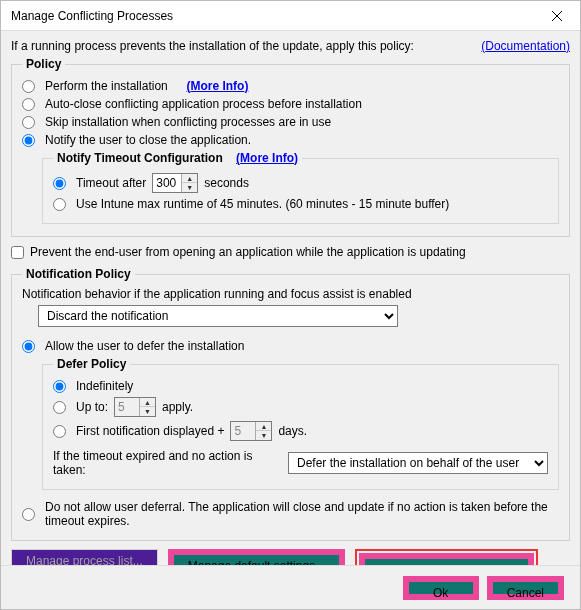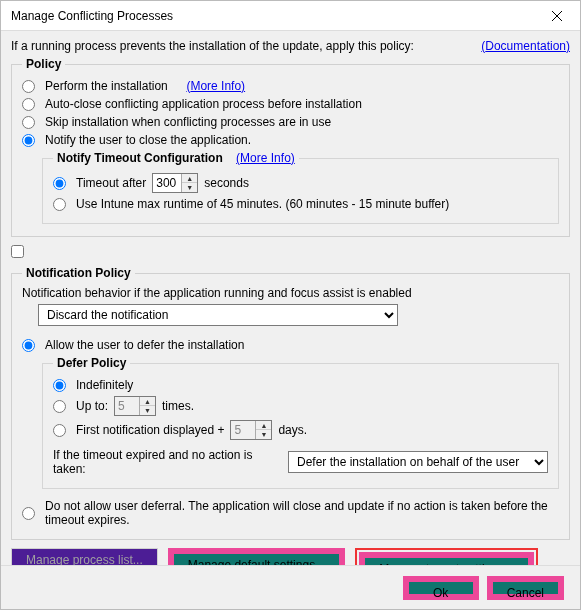--- a/index.html
+++ b/index.html
@@ -88,21 +88,21 @@
     color:#a0a0a0; border:1px solid #d0d0d0; background:#4c1d95;
   }
   .highlight-box { border:2px solid #e33; padding:2px; display:inline-block; }
   .footer {
     height:44px; background:#f0f0f0;
     display:flex; align-items:center; justify-content:flex-end;
     gap:8px; padding:0 16px;
     border-top:1px solid #ddd;
   }
   .footer button.btn { min-width:76px; }
-  .legend-link { font-weight:400; }
+  .legend-link { font-weight:700; }
 </style>
 </head>
 <body>
 
 <div class="window">
 
   <div class="titlebar">
     <span class="title">Manage Conflicting Processes</span>
     <div class="close">
       <svg viewBox="0 0 10 10">
@@ -166,20 +166,21 @@
 
         <label class="row">
           <input type="radio" name="ntc" style="">
           <span>Use Intune max runtime of 45 minutes. (60 minutes - 15 minute buffer)</span>
         </label>
       </fieldset>
     </fieldset>
 
     <label class="checkboxrow">
       <input type="checkbox" style="">
+      <span>Prevent the end-user from opening an application while the application is updating</span>
     </label>
 
     <fieldset class="group">
       <legend>Notification Policy</legend>
 
       <div style="margin:2px 0 4px 0;">Notification behavior if the application running and focus assist is enabled</div>
       <select class="combo" style="width:360px; margin-left:16px;">
         <option>Discard the notification</option>
       </select>
 
@@ -199,21 +200,21 @@
         <label class="row">
           <input type="radio" name="defer" style="">
           <span>Up to:</span>
           <span class="spinner disabled">
             <input class="narrow" disabled="" value="5" style="">
             <span class="spinbtns">
               <div>▲</div>
               <div>▼</div>
             </span>
           </span>
-          <span>times.</span>
+          <span>apply.</span>
         </label>
 
         <label class="row">
           <input type="radio" name="defer" style="">
           <span>First notification displayed +</span>
           <span class="spinner disabled">
             <input class="narrow" disabled="" value="5" style="">
             <span class="spinbtns">
               <div>▲</div>
               <div>▼</div>

